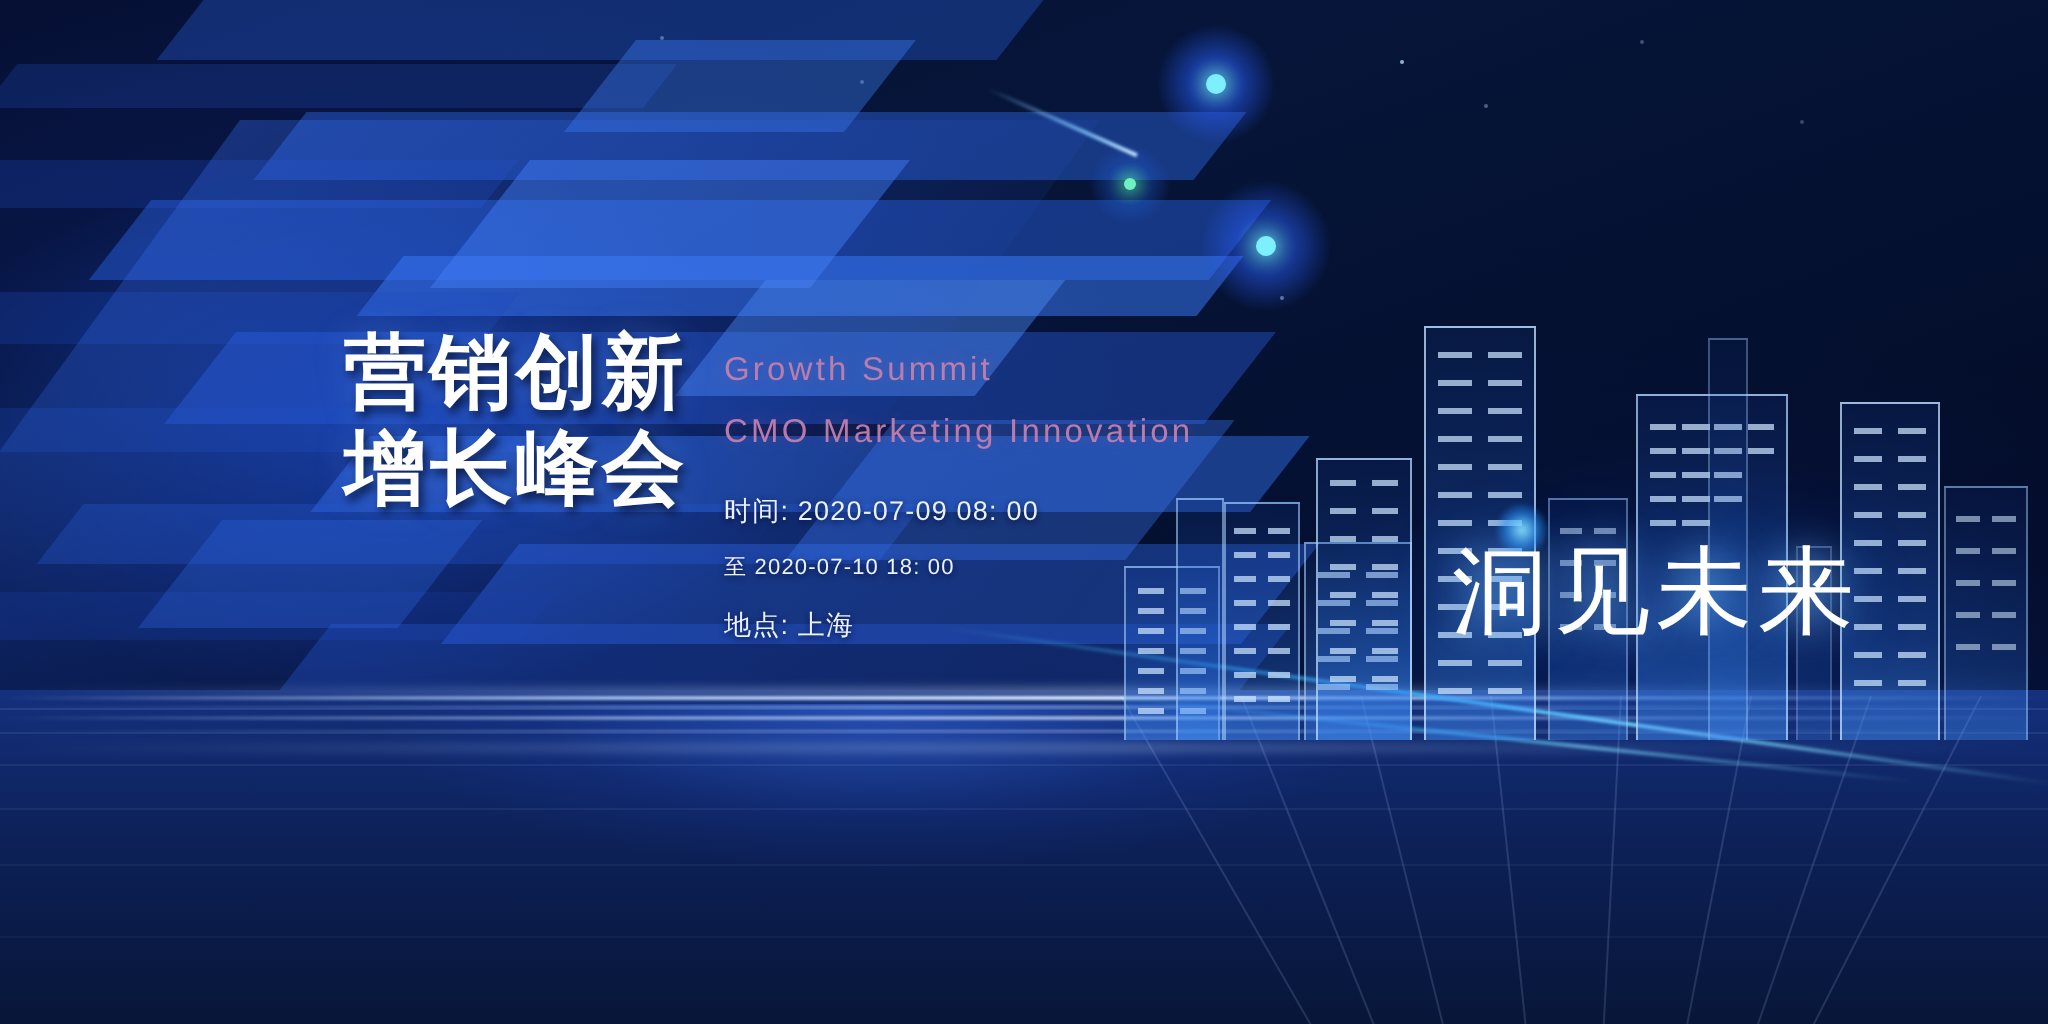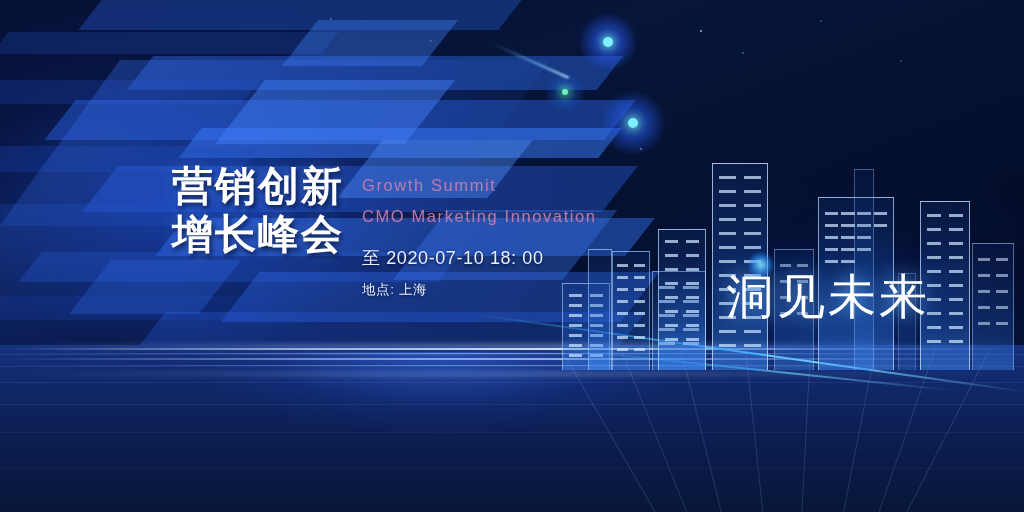--- a/index.html
+++ b/index.html
@@ -93,21 +93,21 @@
   .eng{
     color:#c17fae;font-size:16.5px;letter-spacing:1.6px;line-height:1.85;
     font-weight:400;opacity:.95;
     text-shadow:0 0 10px rgba(190,110,170,0.3);
   }
   .meta{margin-top:18px;}
   .metaline{
     color:#eaf1ff;font-size:13.5px;line-height:1;margin-bottom:16px;
     letter-spacing:0.6px;text-shadow:0 1px 3px rgba(0,10,50,0.8);
   }
-  .metaline.small{font-size:18px;}
+  .metaline.small{font-size:11px;}
 
   
   .bigright{
     position:absolute;left:726px;top:228px;margin-top:45px;
   }
   .bigright .t{
     font-size:48px;font-weight:300;color:#ffffff;letter-spacing:3px;
     line-height:1;white-space:nowrap;
     text-shadow:0 0 18px rgba(110,185,255,0.85),0 0 38px rgba(60,130,255,0.45);
   }
@@ -389,20 +389,21 @@
 
   <div class="textblock">
     <div class="cn1">营销创新</div>
     <div class="cn2">增长峰会</div>
   </div>
 
   <div class="info">
     <div class="eng">Growth Summit</div>
     <div class="eng">CMO Marketing Innovation</div>
     <div class="meta">
+      <div class="metaline">时间:  2020-07-09 08: 00</div>
       <div class="metaline small">至 2020-07-10 18: 00</div>
       <div class="metaline">地点:  上海</div>
     </div>
   </div>
 
   <div class="ringglow"></div>
   <div class="bigright">
     <div class="t">洞见未来</div>
   </div>
 

